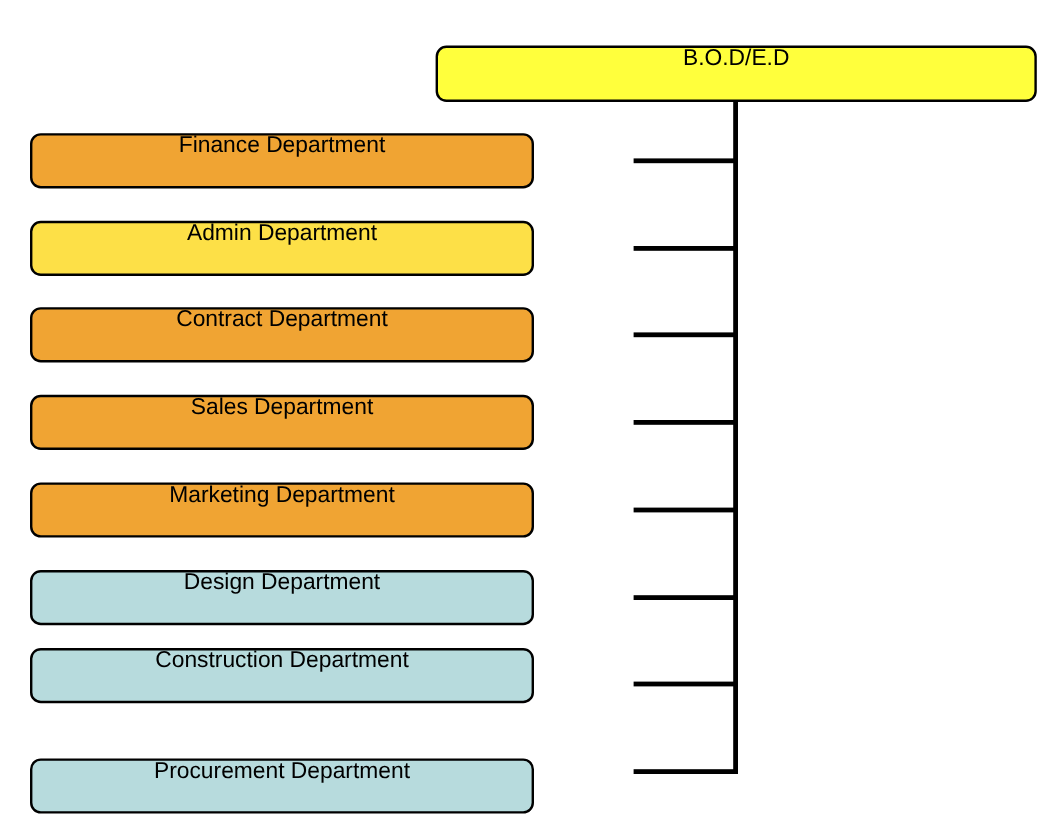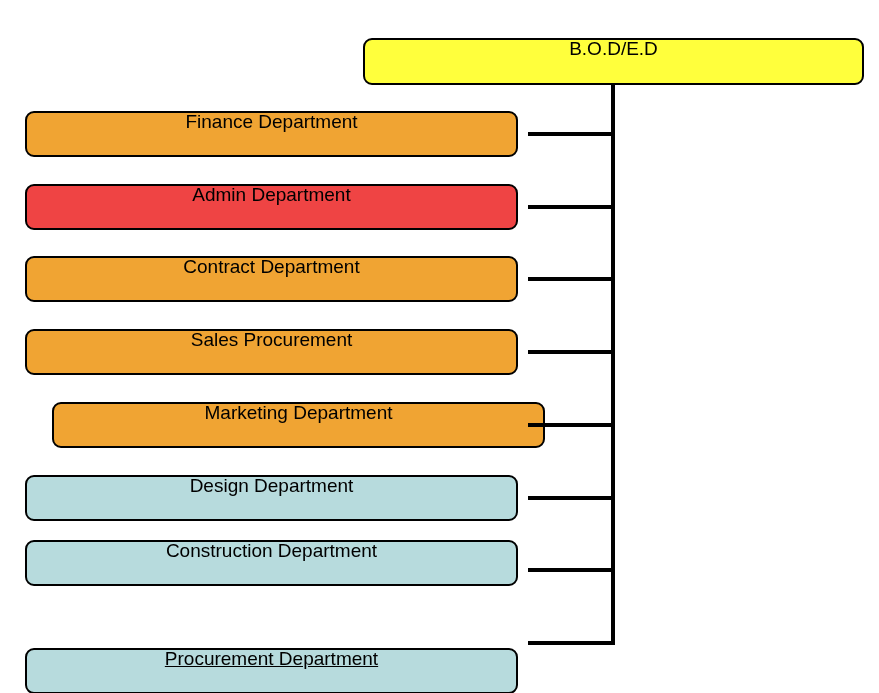--- a/index.html
+++ b/index.html
@@ -29,21 +29,21 @@
     padding-bottom: 26px;
   }
   .root-box {
     left: 363px;
     top: 38px;
     width: 501px;
     height: 47px;
   }
   .dept-box {
     left: 25px;
-    width: 493px;
+    width: 420px;
     height: 46px;
   }
   .trunk {
     position: absolute;
     left: 611px;
     top: 85px;
     width: 4px;
     height: 560px;
     background: #000000;
   }
@@ -67,48 +67,48 @@
     <span class="label">B.O.D/E.D</span>
   </div>
 
   <div class="trunk"></div>
 
   <div class="node dept-box" style="top: 111px; background-color: rgb(240, 164, 51);">
     <span class="label">Finance Department</span>
   </div>
   <div class="connector" style="top:132px"></div>
 
-  <div class="node dept-box" style="top: 184px; background-color: #ef4444; justify-content: center;">
+  <div class="node dept-box" style="top: 184px; background-color: #fde047; justify-content: center;">
     <span class="label">Admin Department</span>
   </div>
   <div class="connector" style="top:205px"></div>
 
   <div class="node dept-box" style="top: 256px; background-color: rgb(240, 164, 51); align-items: center;">
     <span class="label">Contract Department</span>
   </div>
   <div class="connector" style="top:277px"></div>
 
   <div class="node dept-box" style="top: 329px; background-color: rgb(240, 164, 51);">
-    <span class="label">Sales Procurement</span>
+    <span class="label">Sales Department</span>
   </div>
   <div class="connector" style="top:350px"></div>
 
-  <div class="node dept-box" style="top: 402px; background-color: rgb(240, 164, 51); margin-left: 27px;">
+  <div class="node dept-box" style="top: 402px; background-color: rgb(240, 164, 51);">
     <span class="label">Marketing Department</span>
   </div>
   <div class="connector" style="top:423px"></div>
 
   <div class="node dept-box" style="top: 475px; background-color: rgb(183, 219, 221);">
     <span class="label">Design Department</span>
   </div>
   <div class="connector" style="top:496px"></div>
 
   <div class="node dept-box" style="top: 540px; background-color: rgb(183, 219, 221);">
     <span class="label">Construction Department</span>
   </div>
   <div class="connector" style="top:568px"></div>
 
-  <div class="node dept-box" style="top: 648px; background-color: rgb(183, 219, 221); text-decoration: underline;">
+  <div class="node dept-box" style="top: 632px; background-color: rgb(183, 219, 221);">
     <span class="label">Procurement Department</span>
   </div>
   <div class="connector" style="top:641px"></div>
 
 </div>
 
 </body></html>

